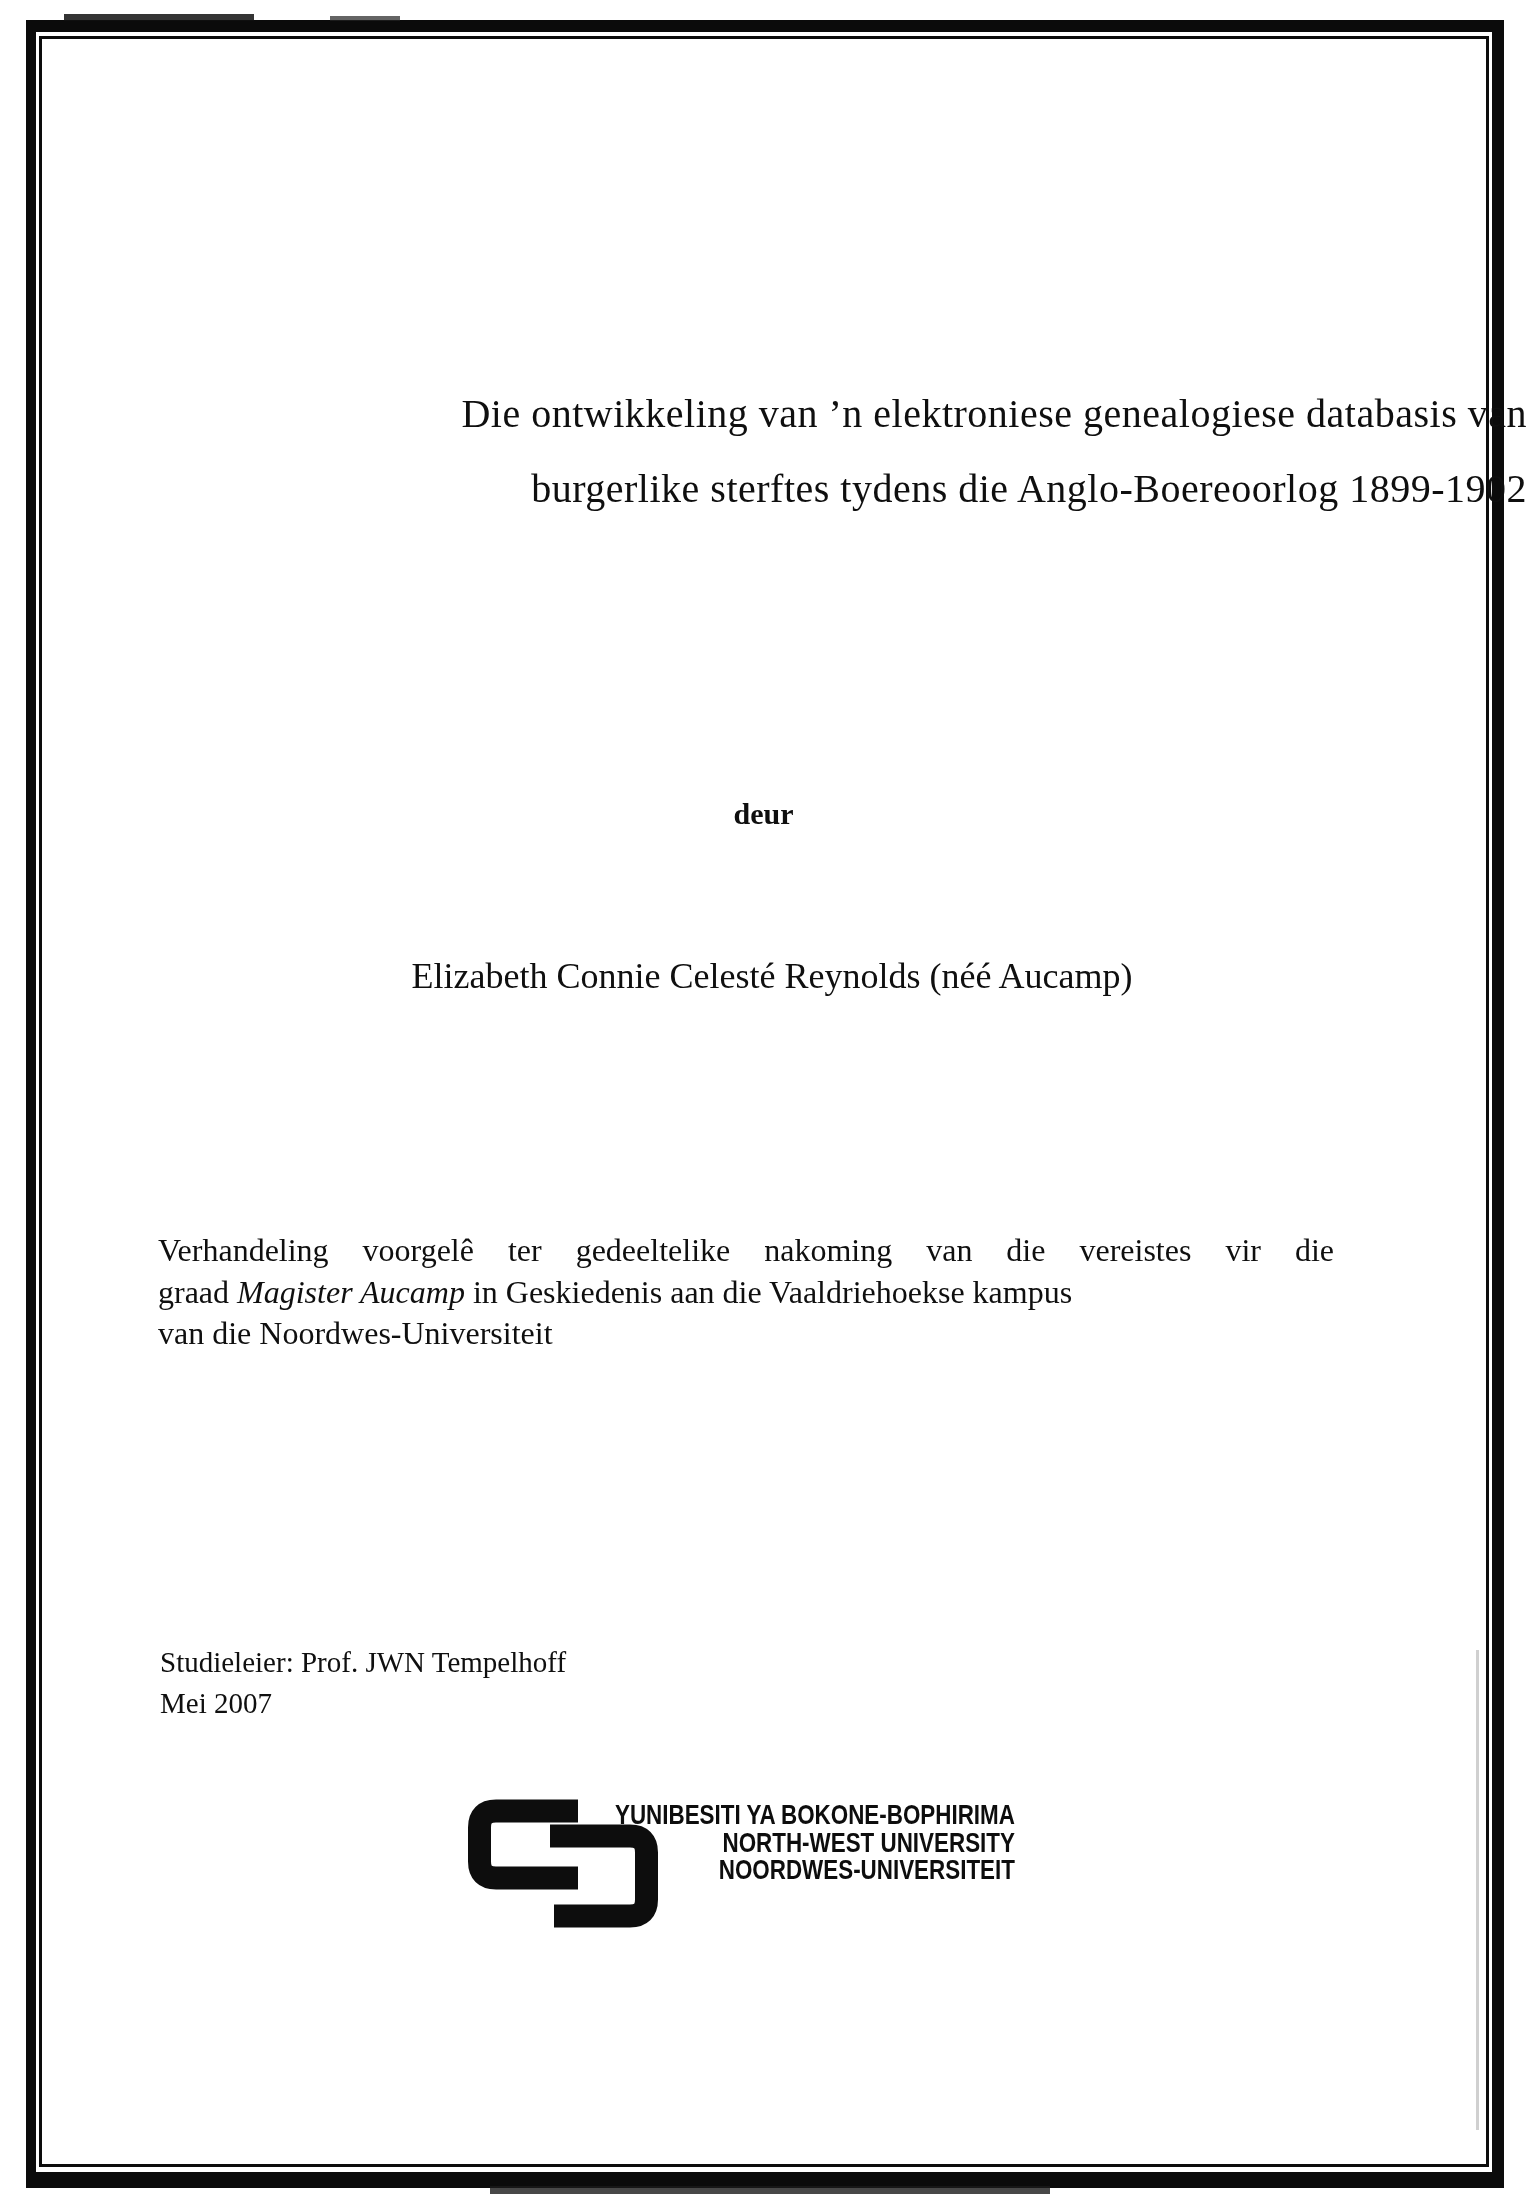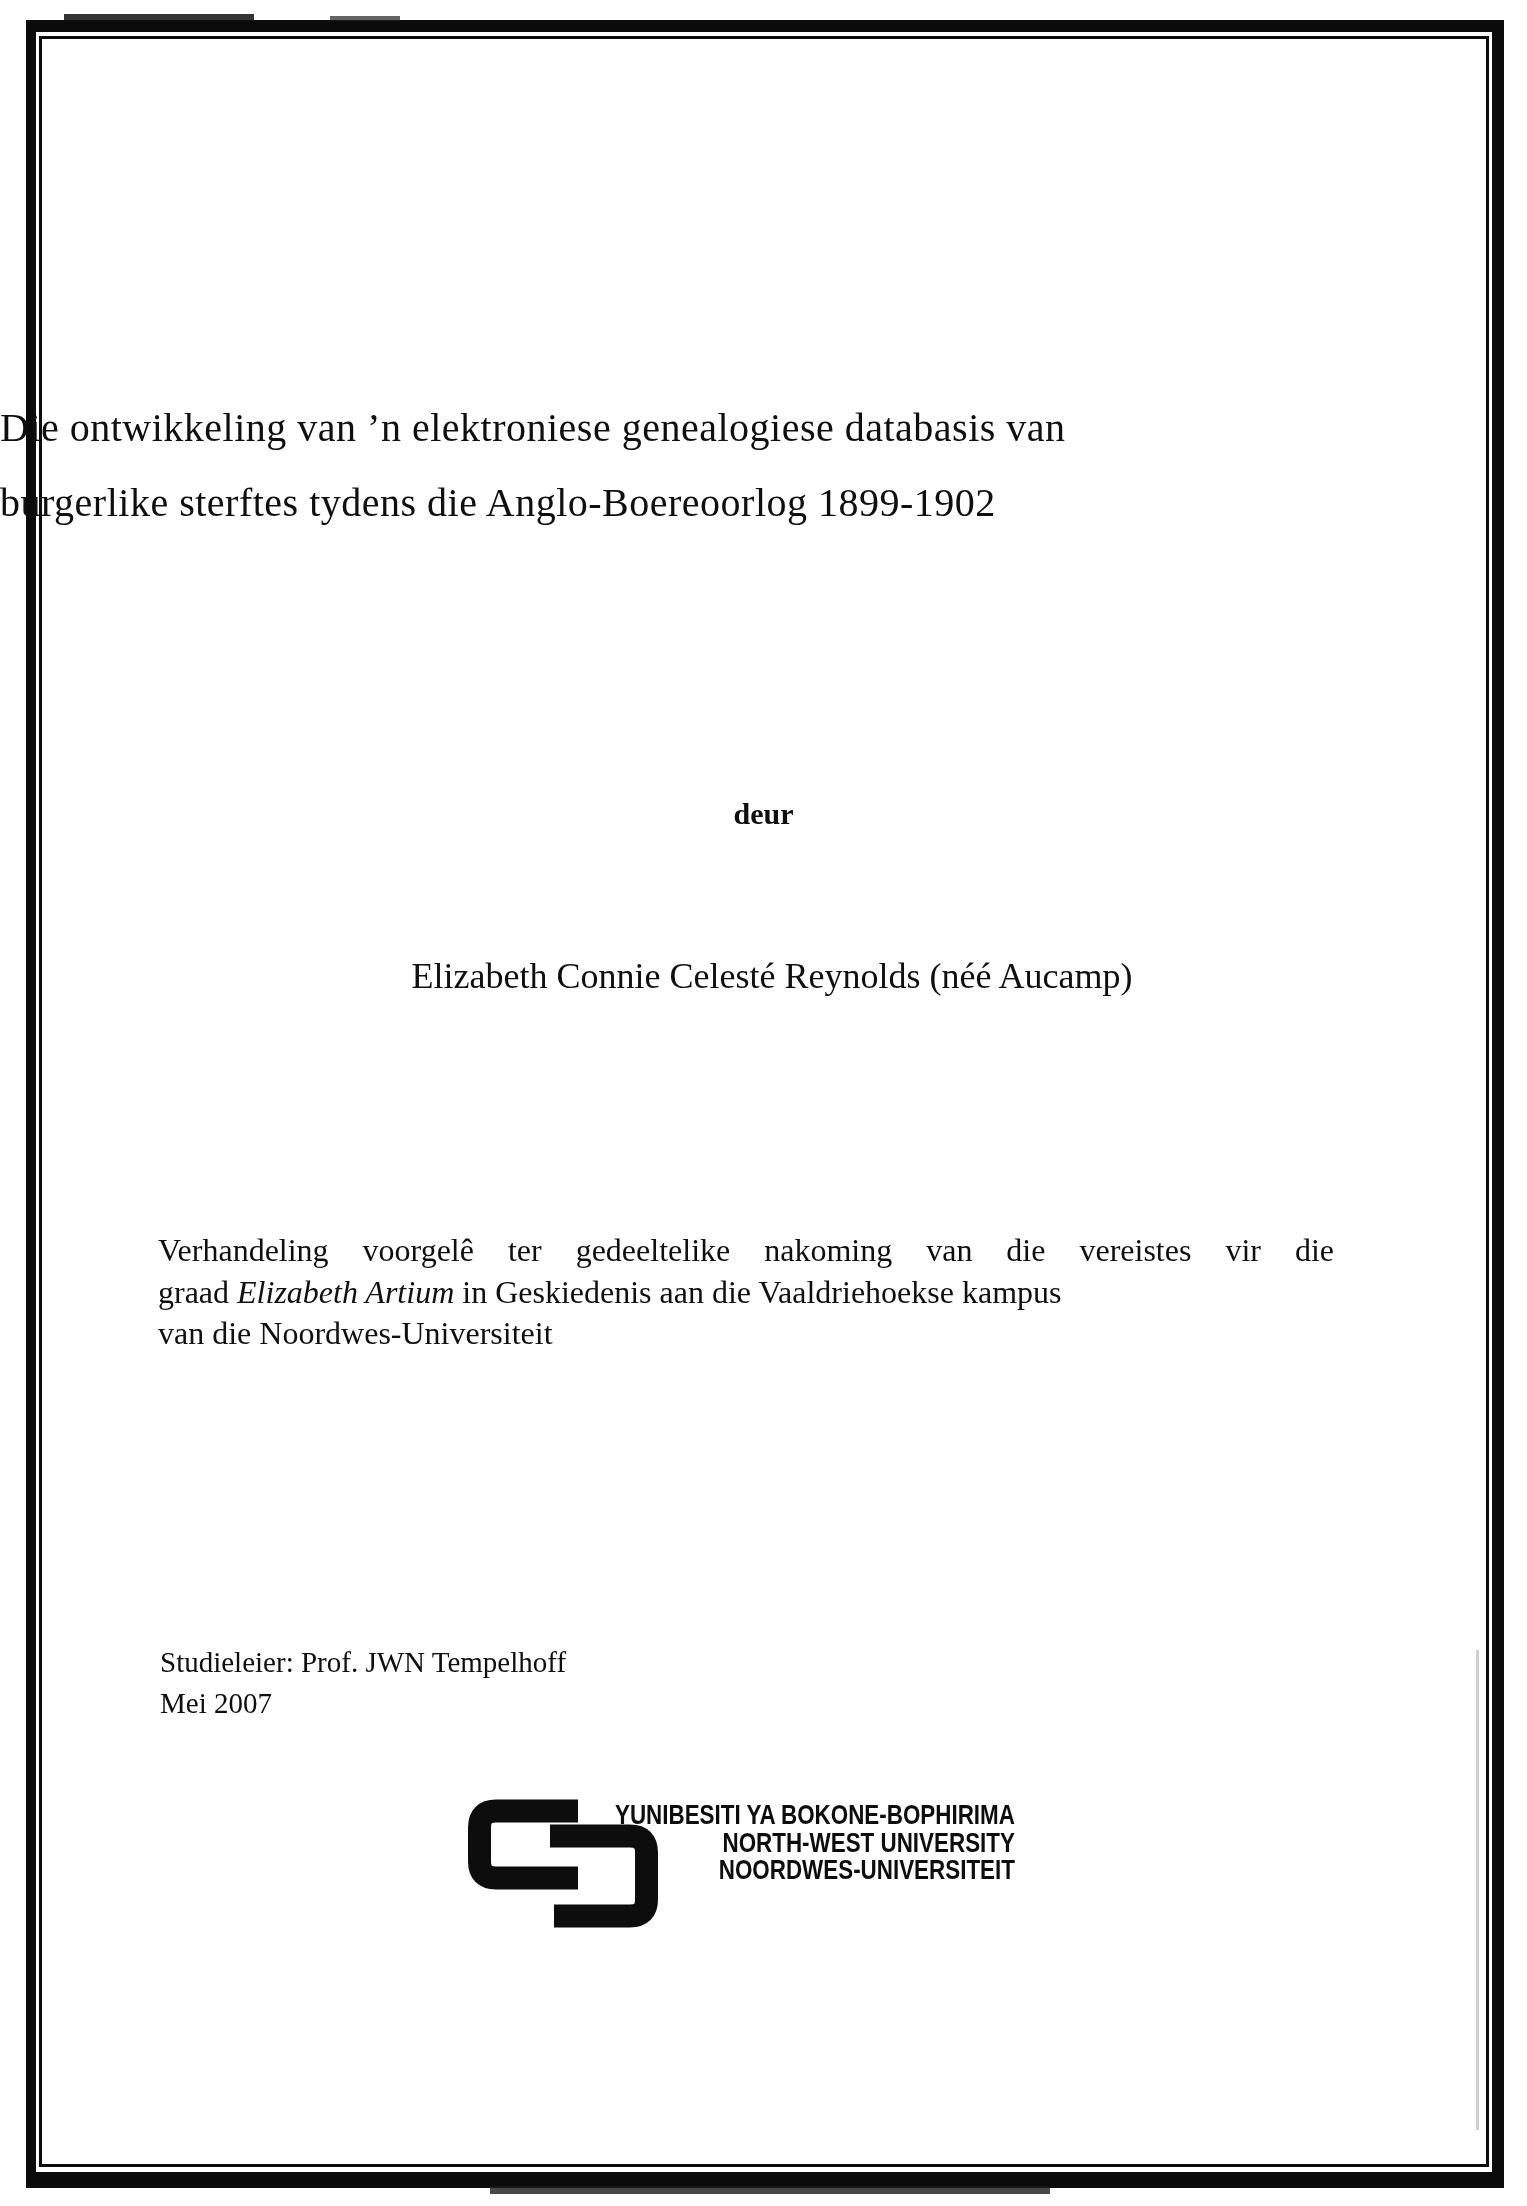--- a/index.html
+++ b/index.html
@@ -32,22 +32,22 @@
   
   .noise-a { position: absolute; left: 64px; top: 14px; width: 190px; height: 7px; background: #111; opacity: .85; }
   .noise-b { position: absolute; left: 330px; top: 16px; width: 70px; height: 5px; background: #222; opacity: .7; }
   .noise-c { position: absolute; left: 1476px; top: 1650px; width: 3px; height: 480px; background: #777; opacity: .35; }
   .noise-d { position: absolute; left: 490px; top: 2186px; width: 560px; height: 8px; background: #1a1a1a; opacity: .8; }
 
   
   .title-block {
     position: absolute;
     left: 0; right: 0;
-    top: 390px;
-    text-align: left;
+    top: 376px;
+    text-align: right;
     font-size: 40px;
     line-height: 75px;
     letter-spacing: 0.5px;
   }
   .deur-line {
     position: absolute;
     left: 0; right: 0;
     top: 797px;
     text-align: center;
     font-size: 30px;
@@ -117,21 +117,21 @@
   <div class="title-block">
     <div>Die ontwikkeling van ’n elektroniese genealogiese databasis van</div>
     <div>burgerlike sterftes tydens die Anglo-Boereoorlog 1899-1902</div>
   </div>
 
   <div class="deur-line">deur</div>
   <div class="author-line">Elizabeth Connie Celesté Reynolds (néé Aucamp)</div>
 
   <div class="desc-block">
     <div class="desc-line1">Verhandeling voorgelê ter gedeeltelike nakoming van die vereistes vir die</div>
-    <div><span>graad </span><span class="italic">Elizabeth Artium</span><span> in Geskiedenis aan die Vaaldriehoekse kampus</span></div>
+    <div><span>graad </span><span class="italic">Magister Aucamp</span><span> in Geskiedenis aan die Vaaldriehoekse kampus</span></div>
     <div>van die Noordwes-Universiteit</div>
   </div>
 
   <div class="supervisor-block">
     <div>Studieleier: Prof. JWN Tempelhoff</div>
     <div>Mei 2007</div>
   </div>
 
   <svg class="logo-mark" viewBox="0 0 190 128" xmlns="http://www.w3.org/2000/svg">
 

